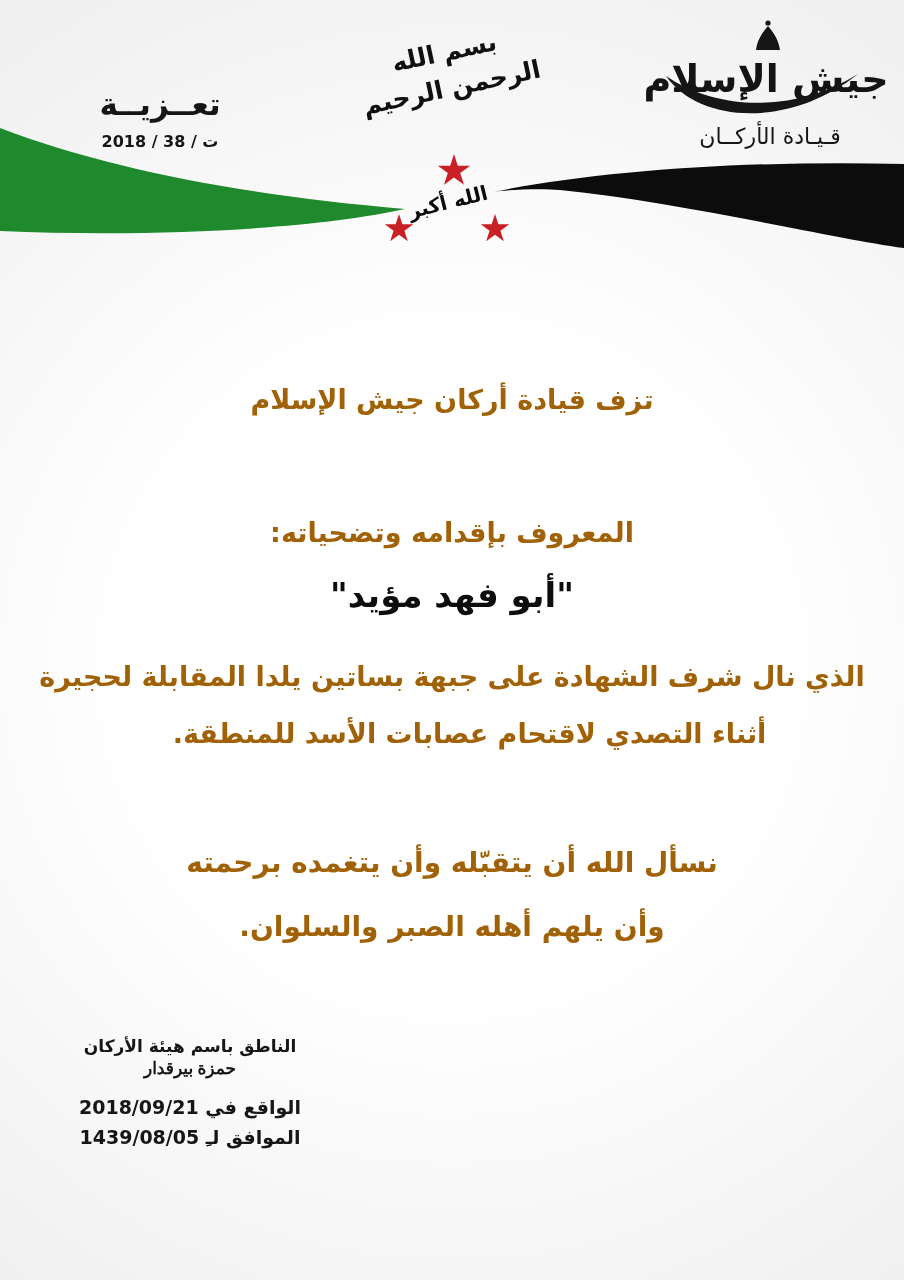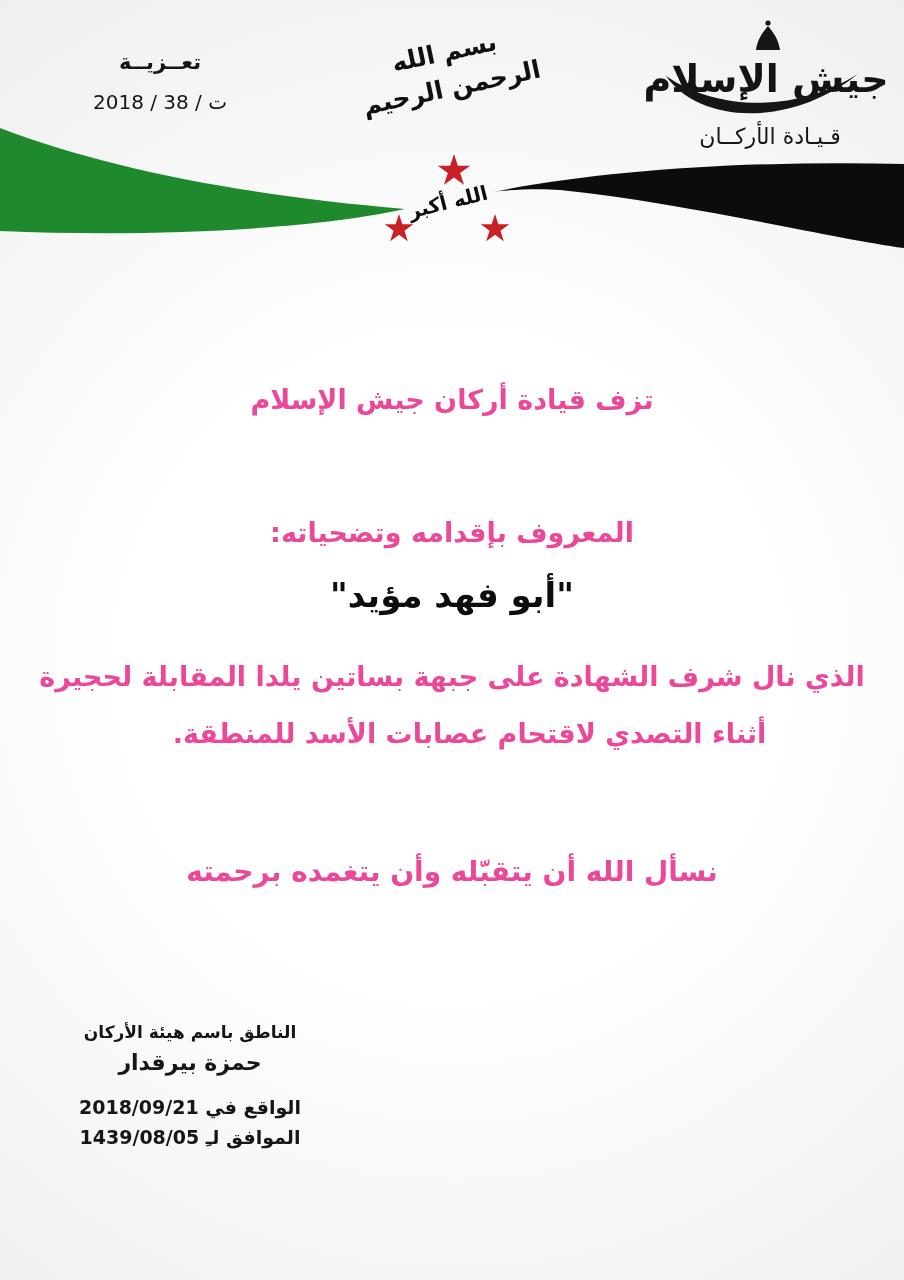--- a/index.html
+++ b/index.html
@@ -7,22 +7,22 @@
     width:904px;height:1280px;
     font-family:"DejaVu Sans",sans-serif;
     position:relative;overflow:hidden;
     background:radial-gradient(ellipse 120% 85% at 50% 52%, #ffffff 30%, #f3f3f3 62%, #e7e7e7 100%);
     color:#161616;
   }
   .page{position:absolute;inset:0;width:904px;height:1280px;}
 
   
   .title-block{position:absolute;top:50px;left:60px;width:200px;text-align:center;direction:rtl;}
-  .doc-title{font-size:21px;font-weight:700;letter-spacing:1px;}
-  .doc-ref{font-size:20px;font-weight:400;margin-top:16px;}
+  .doc-title{font-size:31px;font-weight:700;letter-spacing:1px;margin-top:36px;}
+  .doc-ref{font-size:16px;font-weight:700;margin-top:10px;}
 
   .bismillah{
     position:absolute;top:34px;left:352px;width:200px;height:110px;
     transform:rotate(-12deg);
     font-size:25px;font-weight:700;text-align:center;line-height:1.45;
     color:#101010;direction:rtl;
   }
 
   .logo-svg{position:absolute;top:18px;left:638px;width:252px;height:118px;}
   .org-subtitle{
@@ -34,32 +34,32 @@
   .wave-svg{position:absolute;top:0;left:0;width:904px;height:300px;}
   .takbir{
     position:absolute;top:190px;left:406px;width:84px;
     transform:rotate(-14deg);
     font-size:20px;font-weight:700;text-align:center;direction:rtl;color:#0c0c0c;
   }
 
   
   .bodyline{
     position:absolute;left:0;right:0;text-align:center;direction:rtl;
-    font-weight:700;font-size:27px;color:#ec4899;line-height:1.25;
+    font-weight:700;font-size:27px;color:#a16207;line-height:1.25;
   }
   .l1{top:383px;} .l2{top:451px;} .l3{top:516px;}
   .martyr{top:574px;font-size:34px;color:#0d0d0d;}
   .l4{top:660px;} .l5{top:717px;margin-left:35px;}
-  .p1{top:845px;font-size:28px;margin-top:9px;} .p2{top:909px;font-size:28px;}
+  .p1{top:845px;font-size:28px;} .p2{top:909px;font-size:28px;}
 
   
   .signature{position:absolute;top:1020px;left:40px;width:300px;height:150px;direction:rtl;}
   .sig-line{position:absolute;left:0;width:100%;text-align:center;font-weight:700;}
-  .sig-role{top:2px;font-size:17px;}
-  .sig-name{top:30px;font-size:22px;}
+  .sig-role{top:16px;font-size:17px;}
+  .sig-name{top:38px;font-size:17px;font-family:Liberation Serif, serif;}
   .sig-date1{top:76px;font-size:19px;}
   .sig-date2{top:106px;font-size:19px;}
 </style>
 </head>
 <body>
 
 <div class="page">
 
   <svg class="wave-svg" viewBox="0 0 904 300" aria-hidden="true">
     <path d="M0,128 C110,170 250,196 405,209 C320,228 160,238 0,231 Z" fill="#1e8a2d"></path>
@@ -86,20 +86,21 @@
     <text x="128" y="92" text-anchor="middle" font-size="15" font-weight="bold" font-family="DejaVu Sans, sans-serif" fill="#161616">ء</text>
   </svg>
   <div class="org-subtitle">قـيـادة الأركــان</div>
 
   <div class="bodyline l1">تزف قيادة أركان جيش الإسلام</div>
   <div class="bodyline l3">المعروف بإقدامه وتضحياته:</div>
   <div class="bodyline martyr">"أبو فهد مؤيد"</div>
   <div class="bodyline l4">الذي نال شرف الشهادة على جبهة بساتين يلدا المقابلة لحجيرة</div>
   <div class="bodyline l5">أثناء التصدي لاقتحام عصابات الأسد للمنطقة.</div>
   <div class="bodyline p1">نسأل الله أن يتقبّله وأن يتغمده برحمته</div>
+  <div class="bodyline p2">وأن يلهم أهله الصبر والسلوان.</div>
 
   <div class="signature">
     <div class="sig-line sig-role">الناطق باسم هيئة الأركان</div>
     <div class="sig-line sig-name">حمزة بيرقدار</div>
     <div class="sig-line sig-date1">الواقع في 2018/09/21</div>
     <div class="sig-line sig-date2">الموافق لـِ 1439/08/05</div>
   </div>
 
 </div>
 

